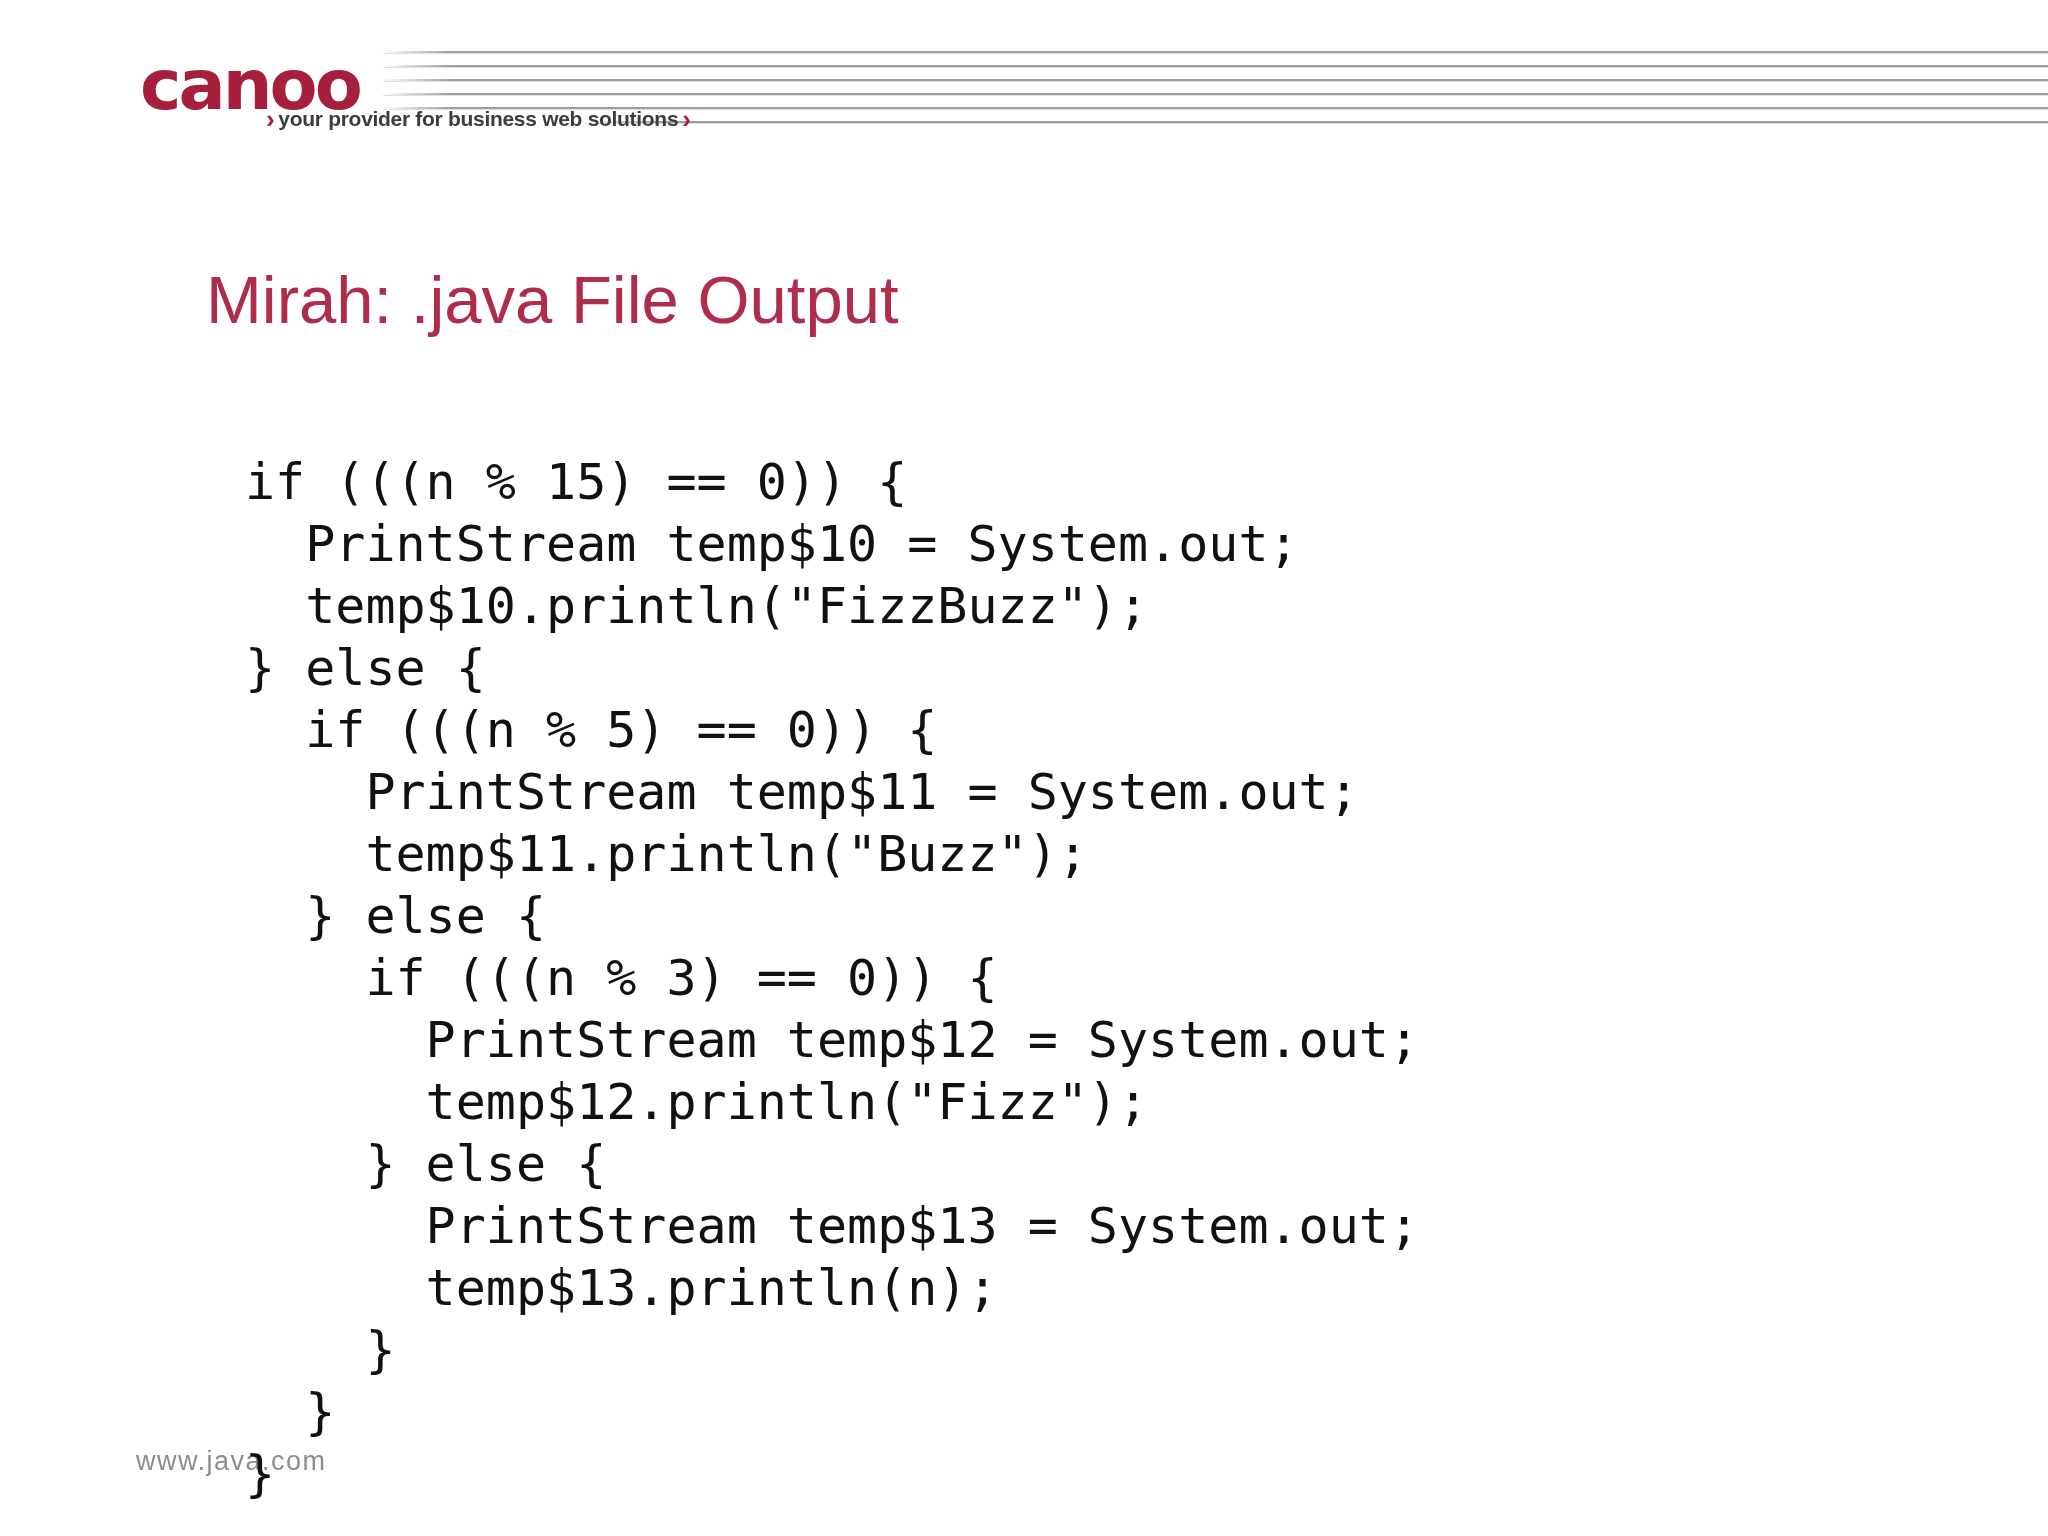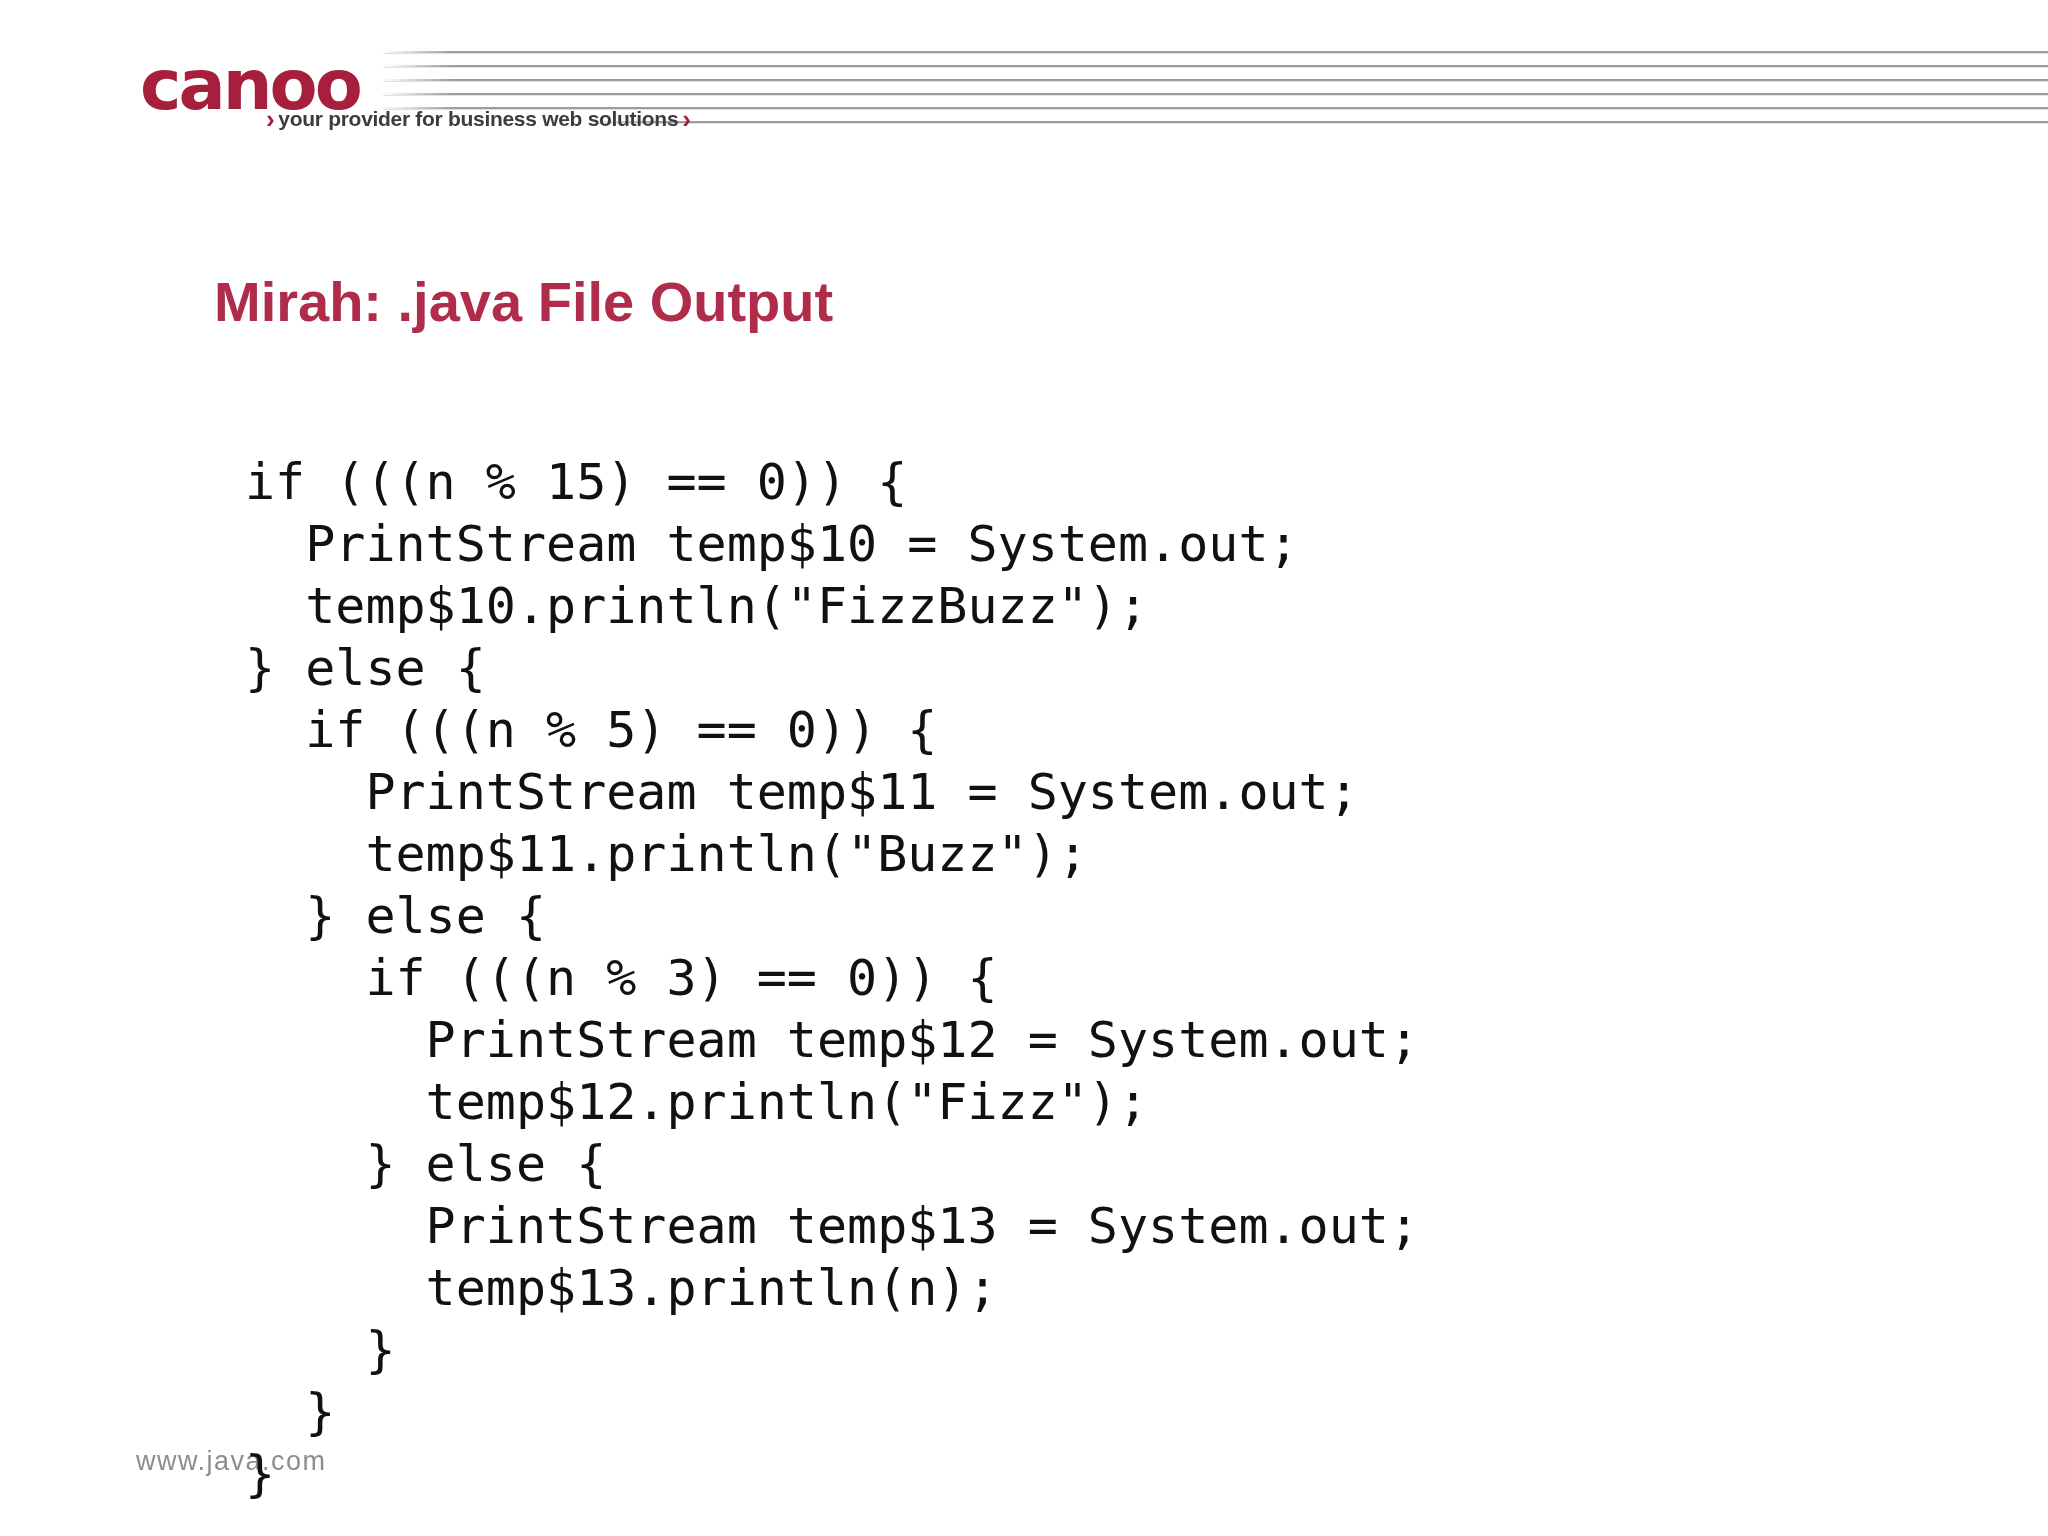--- a/index.html
+++ b/index.html
@@ -50,23 +50,23 @@
     font-size:26px;
     font-weight:bold;
     vertical-align:-2px;
     padding:0 4px;
   }
 
   
   .title{
     position:absolute;
     left:206px;top:266px;
-    margin:8px;
-    font-size:56px;
-    font-weight:bold;
+    margin:0;
+    font-size:67px;
+    font-weight:normal;
     line-height:1;
     color:#af2c4a;
     white-space:nowrap;
   }
 
   
   .code{
     position:absolute;
     left:237px;top:443px;
     margin:8px;

